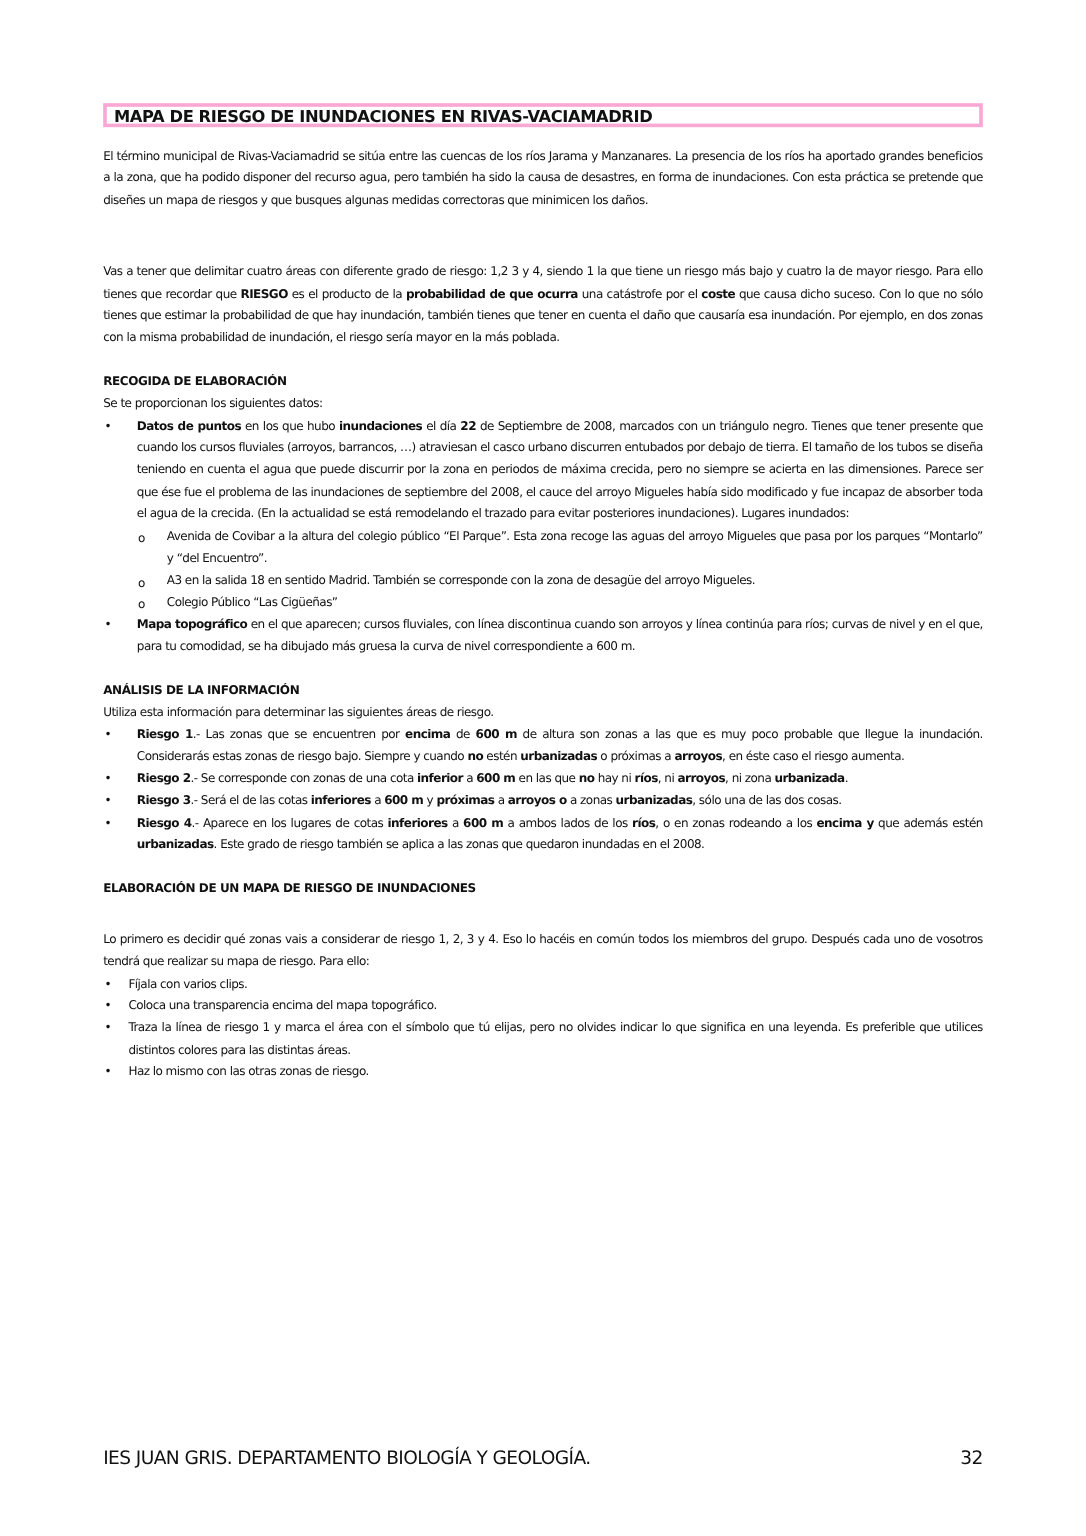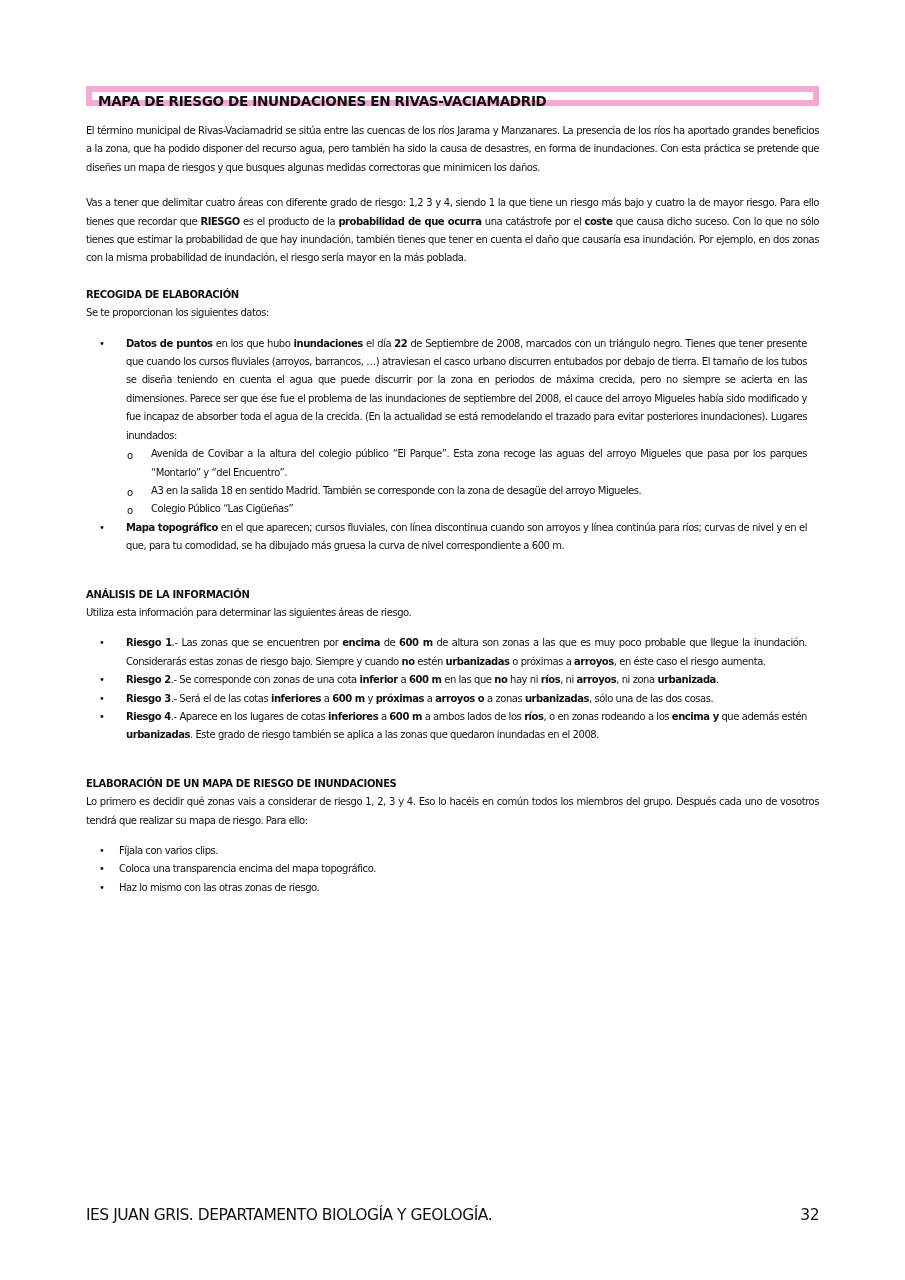--- a/index.html
+++ b/index.html
@@ -1,27 +1,27 @@
 <!DOCTYPE html>
 <html><head>
 <meta charset="utf-8">
 <style>
   html, body { margin: 0; padding: 0; background: #ffffff; }
   body { width: 905px; height: 1280px; position: relative; overflow: hidden;
          font-family: "DejaVu Sans", sans-serif; color: #111; }
   .page { position: absolute; left: 86px; top: 86px; width: 733px; }
-  .title-box { border: 6px solid #f9a8d4; height: 20px; padding: 0 6px; box-sizing: border-box;
+  .title-box { border: 3px solid #f9a8d4; height: 20px; padding: 0 6px; box-sizing: border-box;
                font-weight: bold; font-size: 13.6px; line-height: 19px; letter-spacing: -0.35px; }
   p, li, .h { font-size: 10px; line-height: 18.4px; letter-spacing: -0.45px; margin: 0; }
-  p.just, li.just { text-align: justify; }
+  p.just, li.just { text-align: justify; margin-top: 24px; }
   .gap1 { height: 17px; }
   .gap2 { height: 18px; }
   .h { font-weight: bold; letter-spacing: -0.35px; }
   b { font-weight: bold; }
-  ul.bul { list-style: none; margin: 12px; padding: 0; }
+  ul.bul { list-style: none; margin: 0; padding: 0; }
   ul.bul > li { position: relative; padding-left: 28px; text-align: justify; }
   ul.bul > li::before { content: "•"; position: absolute; left: 1px; top: 0; }
   ul.sub { list-style: none; margin: 0; padding: 0; }
   ul.sub > li { position: relative; padding-left: 53px; text-align: justify; }
   ul.sub > li::before { content: "o"; position: absolute; left: 29px; top: 2px; font-size: 10px; }
   ul.bul2 > li { padding-left: 21px; }
   .footer { position: absolute; left: 86px; top: 1206px; width: 733px; font-size: 15.5px;
             letter-spacing: -0.5px; display: flex; justify-content: space-between; text-align: right; }
 </style>
 </head>
@@ -60,20 +60,21 @@
     <li><b>Riesgo 3</b><span>.- Será el de las cotas </span><b>inferiores</b><span> a </span><b>600 m</b><span> y </span><b>próximas</b><span> a </span><b>arroyos o</b><span> a zonas </span><b>urbanizadas</b><span>, sólo una de las dos cosas.</span></li>
     <li><b>Riesgo 4</b><span>.- Aparece en los lugares de cotas </span><b>inferiores</b><span> a </span><b>600 m</b><span> a ambos lados de los </span><b>ríos</b><span>, o en zonas rodeando a los </span><b>encima y</b><span> que además estén </span><b>urbanizadas</b><span>. Este grado de riesgo también se aplica a las zonas que quedaron inundadas en el 2008.</span></li>
   </ul>
 
   <div class="gap2"></div>
   <div class="h">ELABORACIÓN DE UN MAPA DE RIESGO DE INUNDACIONES</div>
   <p class="just">Lo primero es decidir qué zonas vais a considerar de riesgo 1, 2, 3 y 4. Eso lo hacéis en común todos los miembros del grupo. Después cada uno de vosotros tendrá que realizar su mapa de riesgo. Para ello:</p>
   <ul class="bul bul2">
     <li>Fíjala con varios clips.</li>
     <li>Coloca una transparencia encima del mapa topográfico.</li>
+    <li>Traza la línea de riesgo 1 y marca el área con el símbolo que tú elijas, pero no olvides indicar lo que significa en una leyenda. Es preferible que utilices distintos colores para las distintas áreas.</li>
     <li>Haz lo mismo con las otras zonas de riesgo.</li>
   </ul>
 </div>
 
 <div class="footer">
   <span>IES JUAN GRIS. DEPARTAMENTO BIOLOGÍA Y GEOLOGÍA.</span>
   <span>32</span>
 </div>
 
 </body></html>

